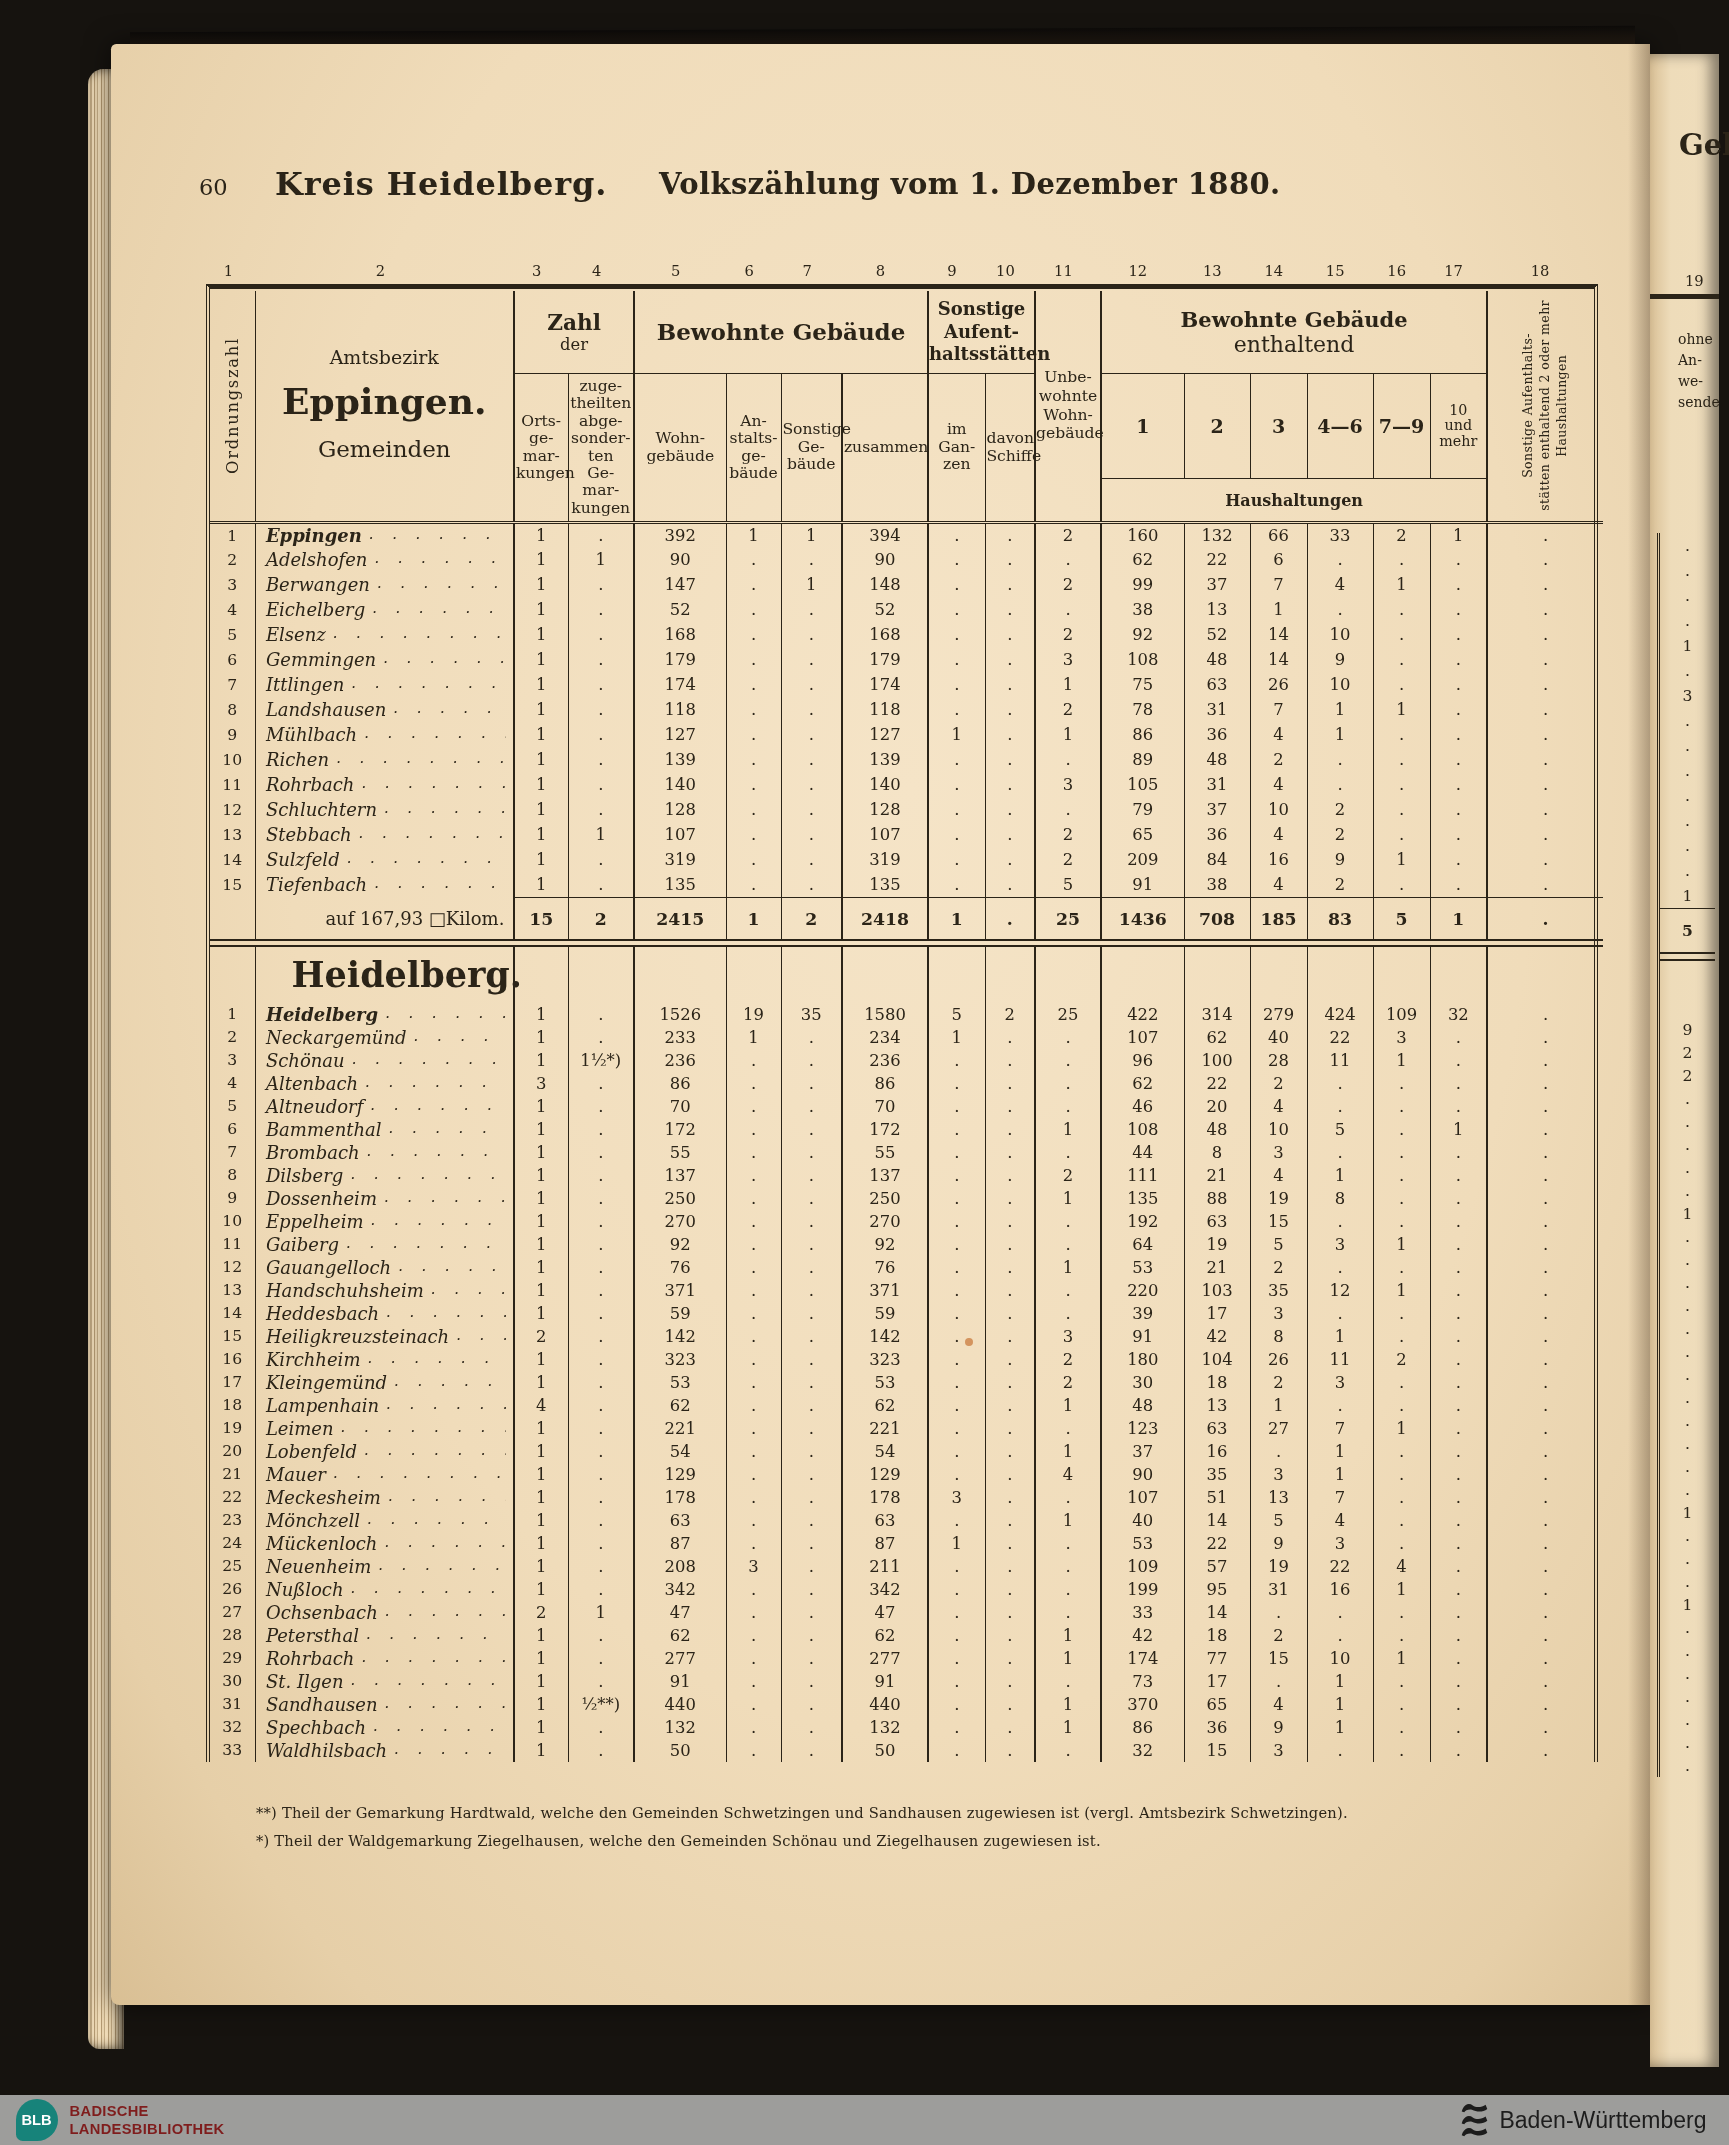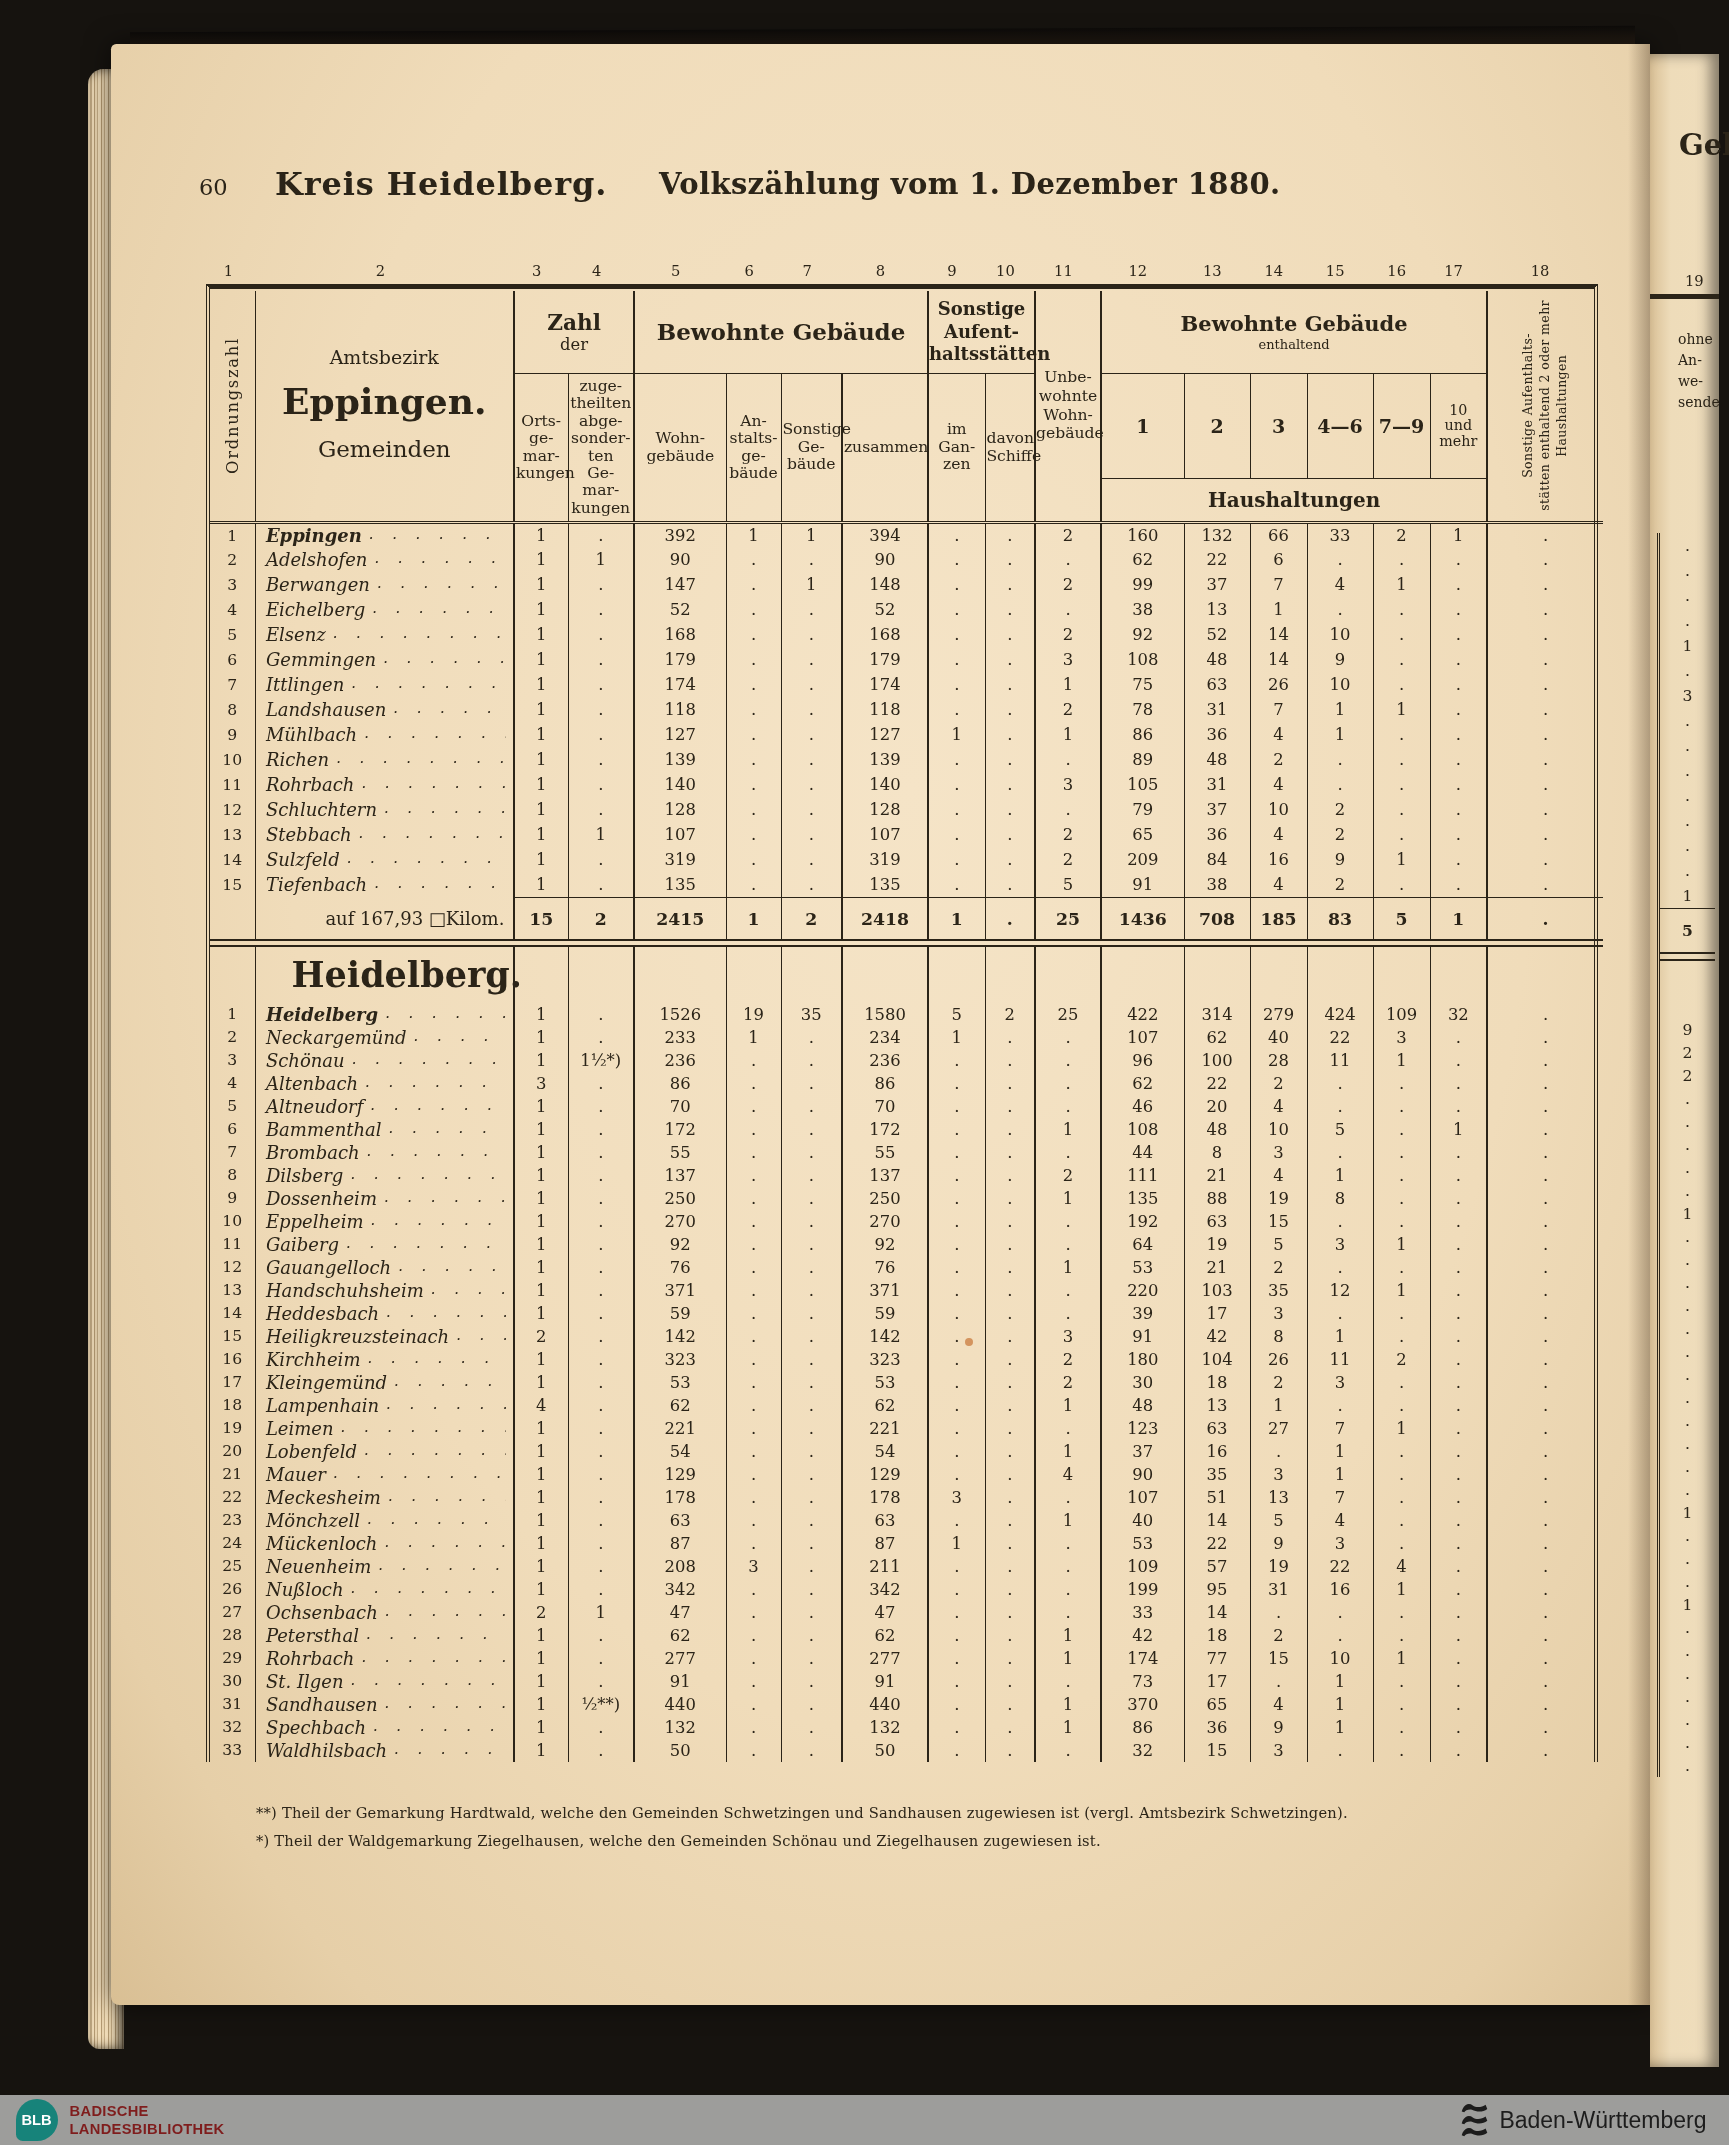--- a/index.html
+++ b/index.html
@@ -54,22 +54,22 @@
          white-space:pre-line;letter-spacing:0.4px;}
   .c2h .amts{font-size:19px;margin-top:3.5px;}
   .c2h .dist{font-size:36px;font-weight:bold;margin:12px 0 14px;}
   .c2h .gem{font-size:23px;margin-bottom:7px;}
   .zahl .z1{font-size:21.6px;font-weight:bold;}
   .zahl .z2{font-size:16.4px;}
   .bg{font-size:23px;font-weight:bold;}
   .sa{font-size:18px;font-weight:bold;line-height:1.25;}
   .c11h{font-size:15.6px;line-height:1.2;}
   .bge .b1{font-size:21px;font-weight:bold;}
-  .bge .b2{font-size:13px;}
-  .haus{font-size:20px;font-weight:bold;}
+  .bge .b2{font-size:22px;}
+  .haus{font-size:16px;font-weight:bold;}
   .ml{white-space:pre-line;}
   .sm10{font-size:14.3px;font-weight:normal;line-height:1.1;}
   
   tbody td{font-size:16.4px;text-align:center;}
   tr.epp td{height:25px;} tr.hd td{height:23px;}
   td.n{font-size:15.6px;}
   td.namecell{text-align:left;}
   td.namecell .fw{display:flex;padding:0 7px 0 10.4px;font-style:italic;}
   .nm{font-size:18px;white-space:nowrap;}
   .nm.b{font-weight:bold;}

